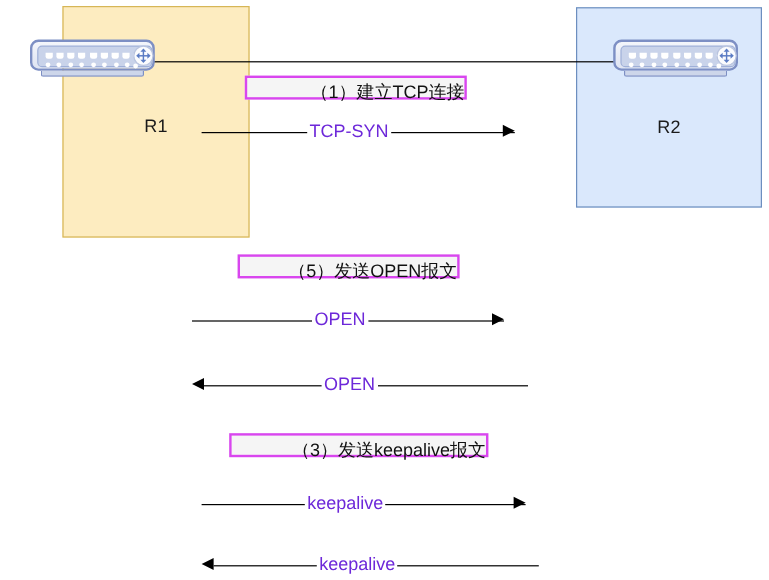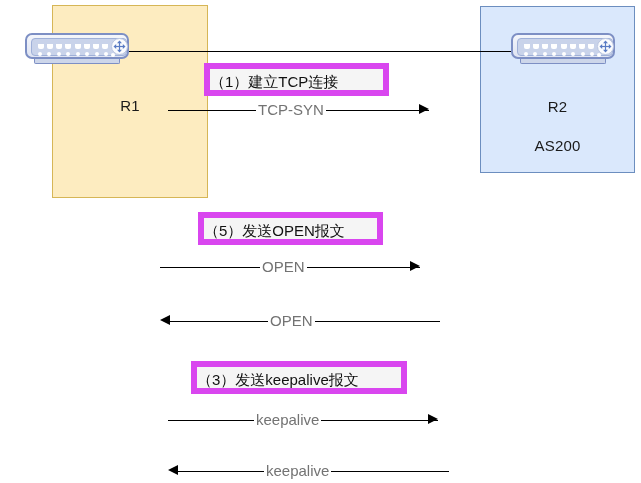--- a/index.html
+++ b/index.html
@@ -168,26 +168,26 @@
     width: 384px;
     height: 1px;
     background: #000000;
   }
 
   
   .step-box {
     position: absolute;
     box-sizing: border-box;
     background: #f5f5f5;
-    border: 6px solid #d946ef;
+    border: 2px solid #d946ef;
     color: #111111;
     font-size: 15px;
     line-height: 26px;
-    height: 33px;
-    text-align: left;
+    height: 20px;
+    text-align: right;
     white-space: nowrap;
   }
   .step-box.s1 { left: 204px; top: 63px;  width: 185px; }
   .step-box.s2 { left: 198px; top: 212px; width: 185px; }
   .step-box.s3 { left: 191px; top: 361px; width: 216px; }
 
   
   .msg {
     position: absolute;
     height: 18px;
@@ -197,21 +197,21 @@
     top: 9px;
     height: 1px;
     background: #000000;
   }
   .msg.gray .seg { background: #7a7a7a; height: 2px; top: 8px; }
   .msg .label {
     position: absolute;
     top: -1px;
     font-size: 15px;
     line-height: 20px;
-    color: #737373;
+    color: #6d28d9;
     background: #ffffff;
     padding: 0 2px;
     white-space: nowrap;
   }
   .msg .head {
     position: absolute;
     top: 3px;
     width: 0; height: 0;
   }
   .msg .head.right {
@@ -238,21 +238,20 @@
 <body>
 
 <div id="canvas">
 
   <div class="as-zone left">
     <div class="zone-label name">R1</div>
   </div>
 
   <div class="as-zone right">
     <div class="zone-label name">R2</div>
-    <div class="zone-label asn">AS200</div>
   </div>
 
   <div class="link-line"></div>
 
   <div class="device r1">
     <div class="body">
       <div class="inner">
         <div class="ports">
           <i></i>
             <i></i>

